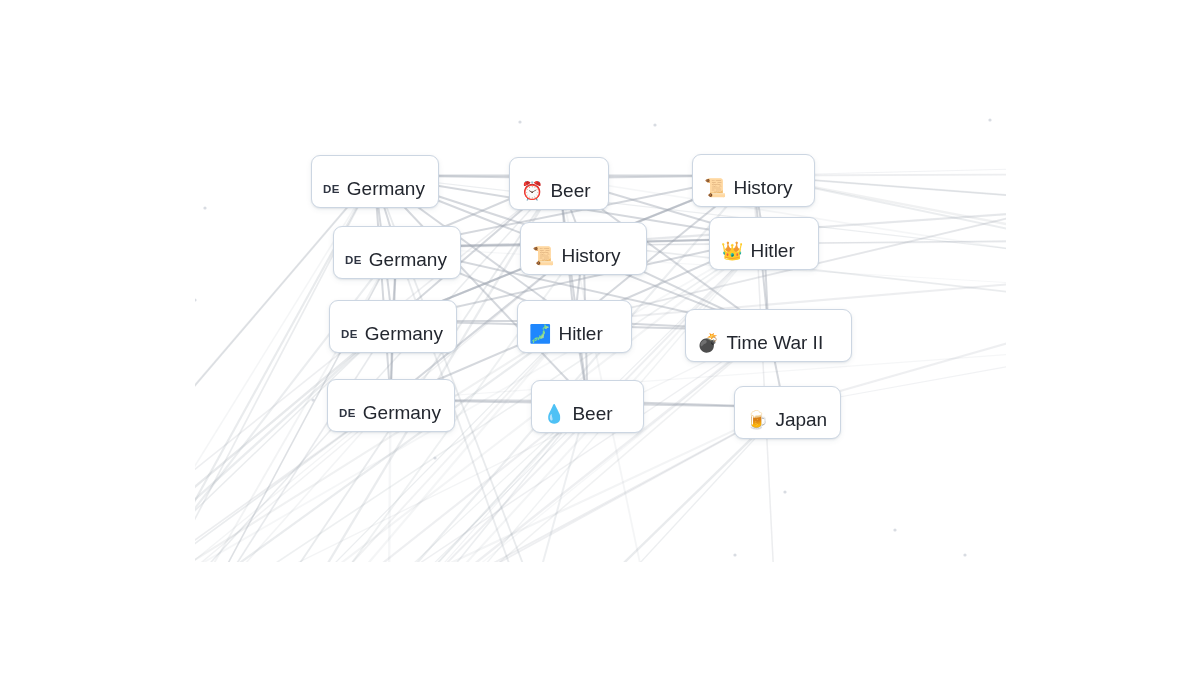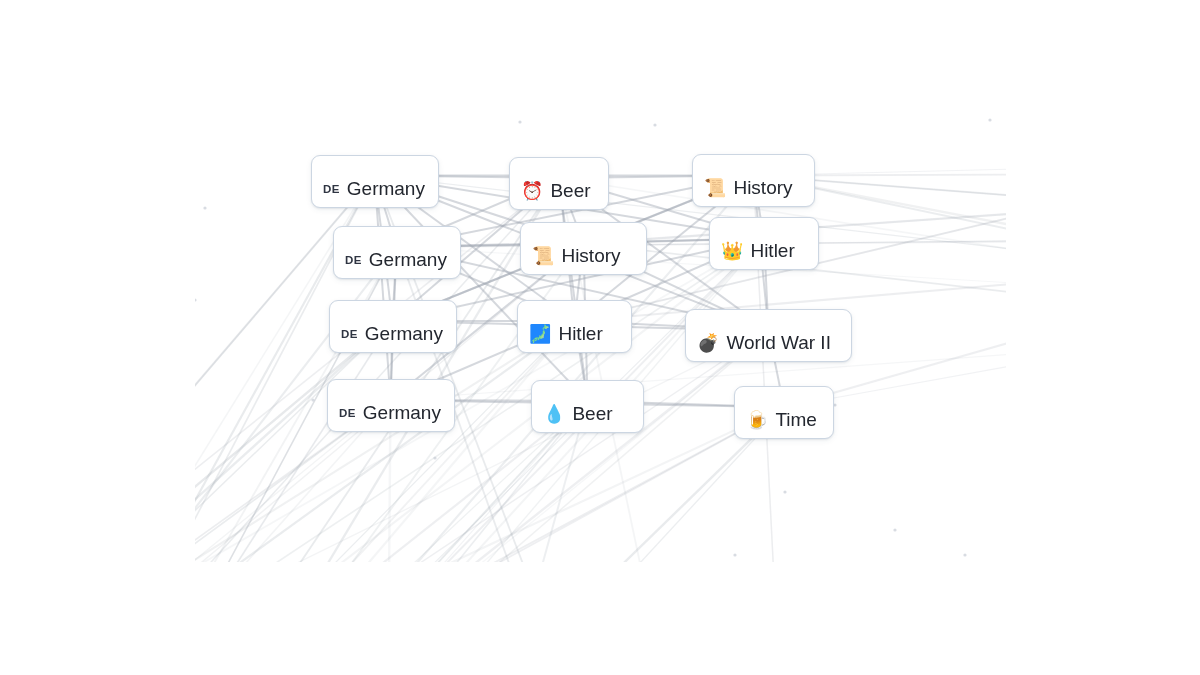--- a/index.html
+++ b/index.html
@@ -256,28 +256,28 @@
       <div class="node" style="left: 134px; top: 200px; min-width: 127px;">
         <span class="flag">DE</span>
         <span class="label">Germany</span>
       </div>
       <div class="node" style="left: 322px; top: 200px; min-width: 115px;">
         <span class="emoji">🗾</span>
         <span class="label">Hitler</span>
       </div>
       <div class="node" style="left: 490px; top: 209px; min-width: 167px;">
         <span class="emoji">💣</span>
-        <span class="label">World War II</span>
+        <span class="label">Time War II</span>
       </div>
       <div class="node" style="left: 132px; top: 279px; min-width: 127px;">
         <span class="flag">DE</span>
         <span class="label">Germany</span>
       </div>
       <div class="node" style="left: 336px; top: 280px; min-width: 113px;">
         <span class="emoji">💧</span>
         <span class="label">Beer</span>
       </div>
       <div class="node" style="left: 539px; top: 286px; min-width: 100px;">
         <span class="emoji">🍺</span>
-        <span class="label">Time</span>
+        <span class="label">Japan</span>
       </div>
     </div>
 </div>
 
 </body></html>

